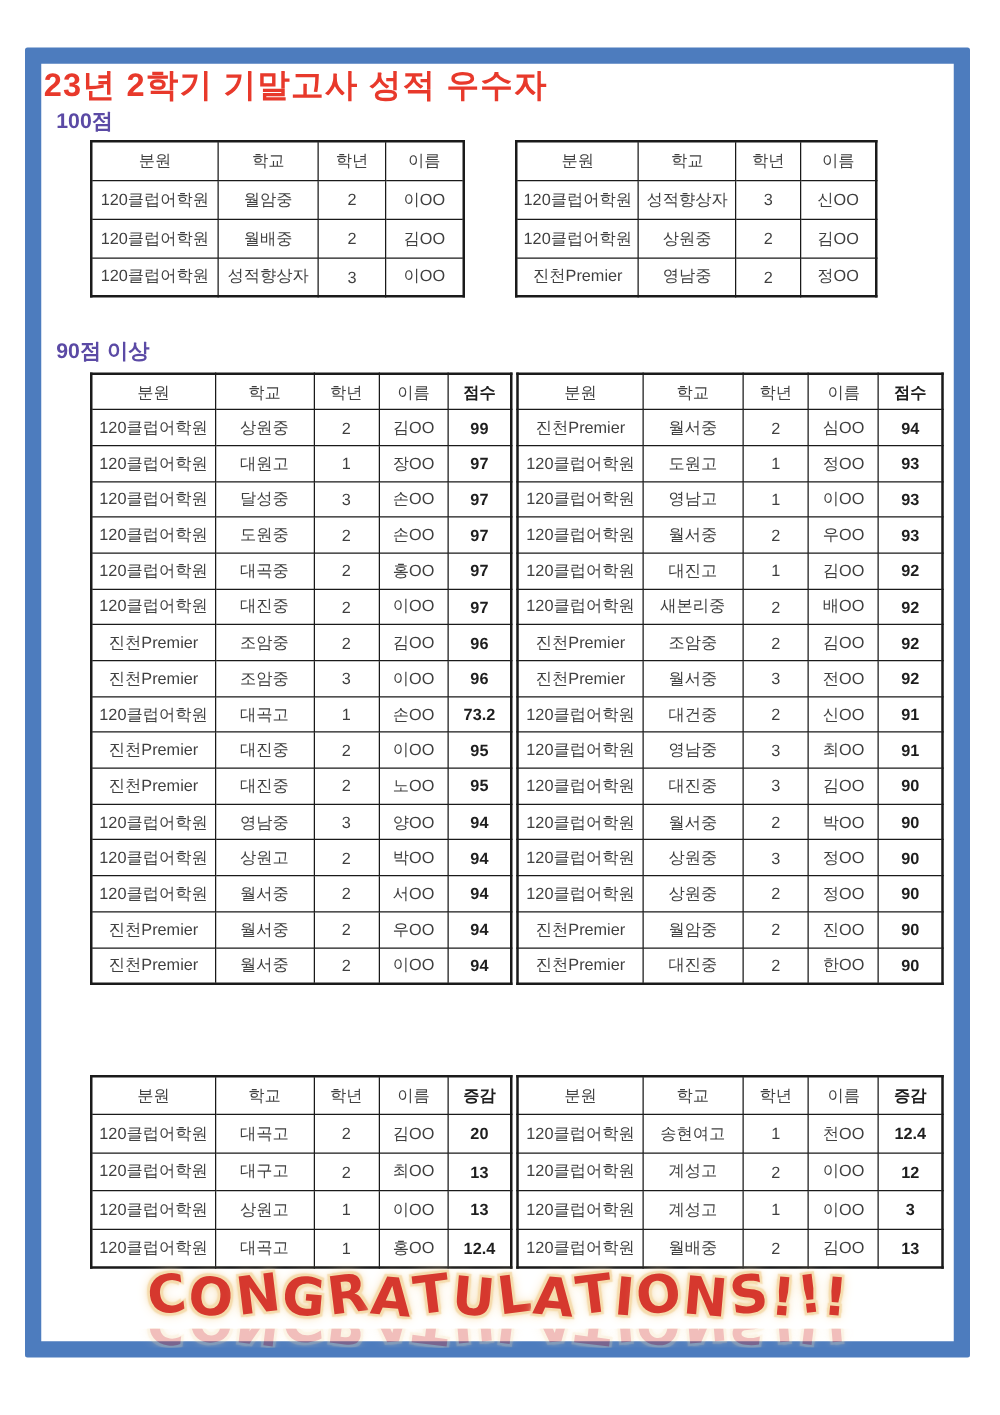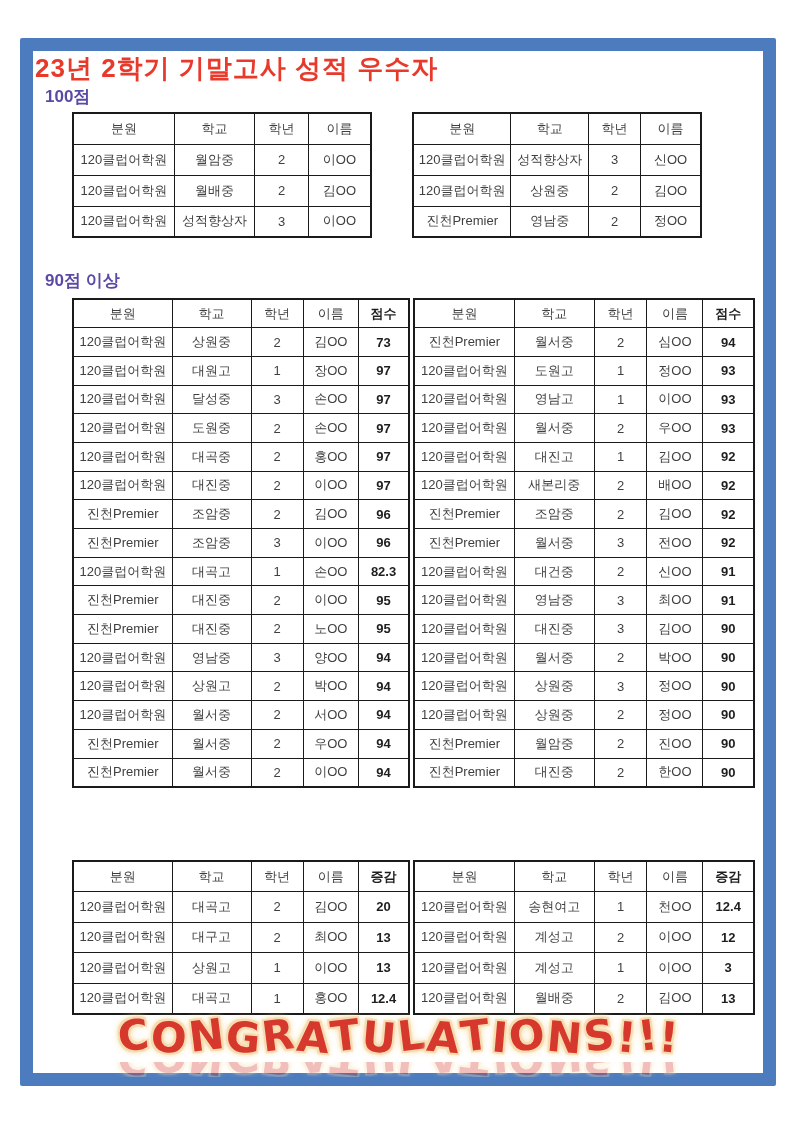--- a/index.html
+++ b/index.html
@@ -176,21 +176,21 @@
             <th>이름</th>
             <th class="bold">점수</th>
           </tr>
         </thead>
         <tbody>
           <tr>
             <td>120클럽어학원</td>
             <td>상원중</td>
             <td>2</td>
             <td>김OO</td>
-            <td class="bold">73</td>
+            <td class="bold">99</td>
           </tr>
           <tr>
             <td>120클럽어학원</td>
             <td>대원고</td>
             <td>1</td>
             <td>장OO</td>
             <td class="bold">97</td>
           </tr>
           <tr>
             <td>120클럽어학원</td>
@@ -232,21 +232,21 @@
             <td>조암중</td>
             <td>3</td>
             <td>이OO</td>
             <td class="bold">96</td>
           </tr>
           <tr>
             <td>120클럽어학원</td>
             <td>대곡고</td>
             <td>1</td>
             <td>손OO</td>
-            <td class="bold">82.3</td>
+            <td class="bold">73.2</td>
           </tr>
           <tr>
             <td>진천Premier</td>
             <td>대진중</td>
             <td>2</td>
             <td>이OO</td>
             <td class="bold">95</td>
           </tr>
           <tr>
             <td>진천Premier</td>

